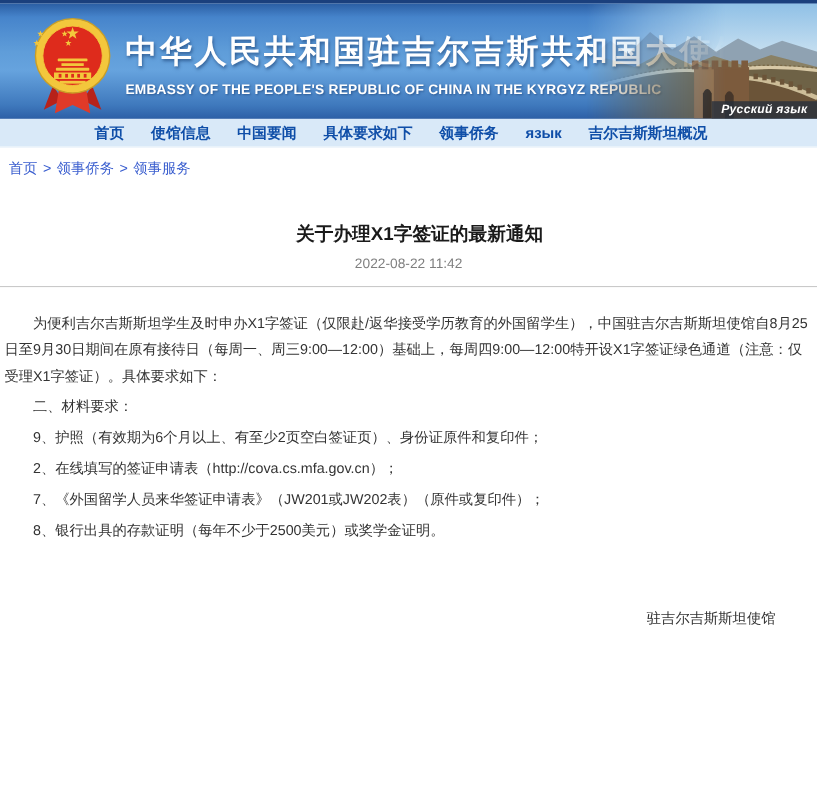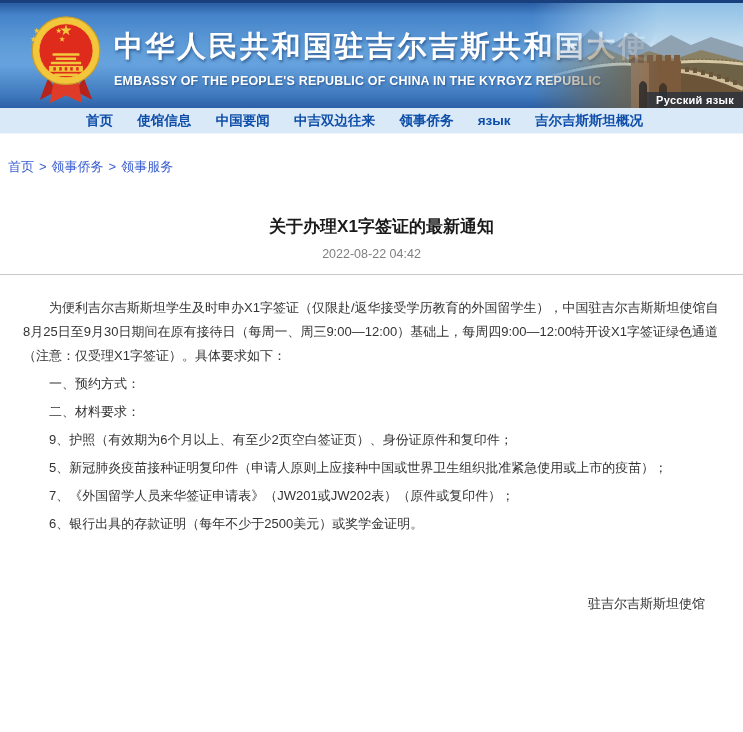--- a/index.html
+++ b/index.html
@@ -11,37 +11,37 @@
   .emblem{position:absolute;left:28px;top:10px;width:76px;height:94px;}
   .header-titles{position:absolute;left:114px;top:24px;color:#ffffff;}
   .title-cn{font-size:29px;font-weight:bold;letter-spacing:2.5px;white-space:nowrap;
     text-shadow:1px 2px 3px rgba(10,40,90,.55);}
   .title-en{font-size:12.5px;font-weight:bold;margin-top:7px;letter-spacing:.2px;white-space:nowrap;
     text-shadow:1px 1px 2px rgba(10,40,90,.5);}
   .greatwall{position:absolute;right:0;top:0;width:210px;height:105px;
     -webkit-mask-image:linear-gradient(90deg,transparent 0,rgba(0,0,0,.55) 28%,#000 60%);
     mask-image:linear-gradient(90deg,transparent 0,rgba(0,0,0,.55) 28%,#000 60%);}
   .lang-badge{position:absolute;right:0;bottom:0;height:16px;line-height:16px;padding:0 9px;
-    background:rgba(38,48,60,.78);color:#fff;font-size:11px;font-weight:bold;cursor:pointer;letter-spacing:.3px;}
+    background:rgba(38,48,60,.78);color:#fff;font-size:11px;font-weight:bold;cursor:pointer;letter-spacing:.3px;font-style:italic;}
 
   
   .nav{height:25px;background:#d9e9f8;display:flex;align-items:center;
     padding:0 100px 0 86px;justify-content:space-between;border-bottom:1px solid #eef5fb;}
   .nav a{color:#0f4ea8;font-size:13.5px;font-weight:bold;text-decoration:none;white-space:nowrap;cursor:pointer;}
 
   
-  .breadcrumb{padding:24px 8px 6px;font-size:13px;color:#3a5ecf;}
+  .breadcrumb{padding:10px 8px 6px;font-size:13px;color:#3a5ecf;}
   .breadcrumb a{color:#3a5ecf;text-decoration:none;cursor:pointer;}
   .crumb-sep{margin:0 5px;color:#3a5ecf;}
 
   
   .article-title{text-align:center;font-size:17px;font-weight:bold;color:#1a1a1a;margin-top:33px;padding-left:20px;}
   .article-date{text-align:center;font-size:12.5px;color:#7f7f7f;margin-top:9px;}
   .divider{border:none;border-top:1px solid #c9c9c9;margin:13px 0 0;}
-  .article-body{padding:21px 23px 0;font-size:13px;color:#333333;}
+  .article-body{padding:21px 4px 0;font-size:13px;color:#333333;}
   .article-body p{margin:0 0 4px;line-height:24px;text-indent:2em;}
   .signature{margin-top:56px;text-align:right;padding-right:38px;font-size:13px;color:#333;line-height:24px;}
 </style>
 </head>
 <body>
 
 <div class="header">
 
   <svg class="emblem" viewBox="0 0 90 110">
     <path d="M24,76 L14,102 L34,92 Z" fill="#b7221a"></path>
@@ -116,40 +116,39 @@
     </g>
   </svg>
 
   <div class="lang-badge">Русский язык</div>
 </div>
 
 <div class="nav">
   <a>首页</a>
   <a>使馆信息</a>
   <a>中国要闻</a>
-  <a>中吉双边往来</a>
+  <a>具体要求如下</a>
   <a>领事侨务</a>
   <a>язык</a>
   <a>吉尔吉斯斯坦概况</a>
 </div>
 
 <div class="breadcrumb">
   <a>首页</a><span class="crumb-sep">&gt;</span><a>领事侨务</a><span class="crumb-sep">&gt;</span><a>领事服务</a>
 </div>
 
 <div>
   <div class="article-title">关于办理X1字签证的最新通知</div>
-  <div class="article-date">2022-08-22 04:42</div>
+  <div class="article-date">2022-08-22 11:42</div>
   <hr class="divider">
 
   <div class="article-body">
     <p>为便利吉尔吉斯斯坦学生及时申办X1字签证（仅限赴/返华接受学历教育的外国留学生），中国驻吉尔吉斯斯坦使馆自8月25日至9月30日期间在原有接待日（每周一、周三9:00—12:00）基础上，每周四9:00—12:00特开设X1字签证绿色通道（注意：仅受理X1字签证）。具体要求如下：</p>
-    <p>一、预约方式：</p>
     <p>二、材料要求：</p>
     <p>9、护照（有效期为6个月以上、有至少2页空白签证页）、身份证原件和复印件；</p>
-    <p>5、新冠肺炎疫苗接种证明复印件（申请人原则上应接种中国或世界卫生组织批准紧急使用或上市的疫苗）；</p>
+    <p>2、在线填写的签证申请表（http://cova.cs.mfa.gov.cn）；</p>
     <p>7、《外国留学人员来华签证申请表》（JW201或JW202表）（原件或复印件）；</p>
-    <p>6、银行出具的存款证明（每年不少于2500美元）或奖学金证明。</p>
+    <p>8、银行出具的存款证明（每年不少于2500美元）或奖学金证明。</p>
   </div>
 
   <div class="signature">驻吉尔吉斯斯坦使馆</div>
 
 </div>
 
 </body></html>

